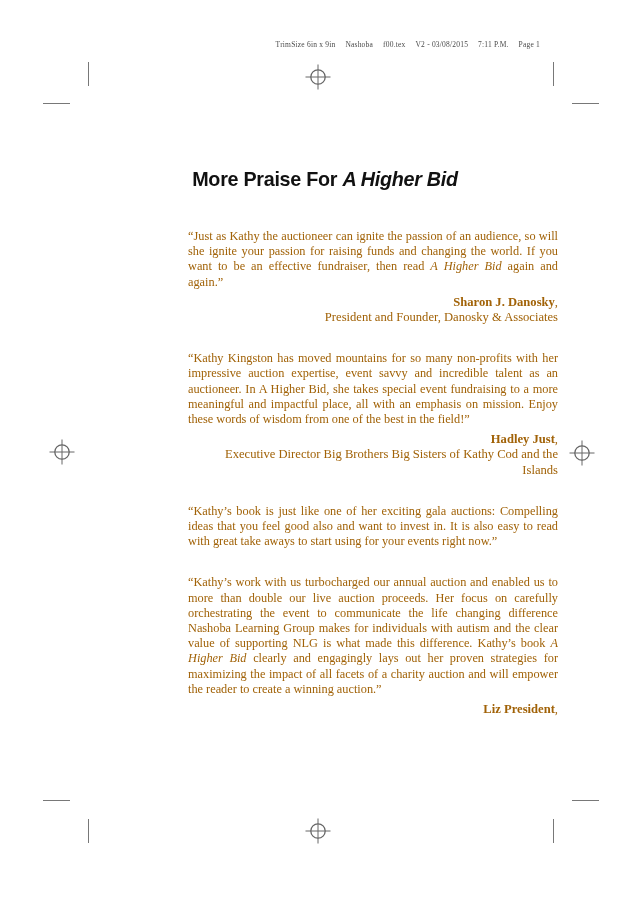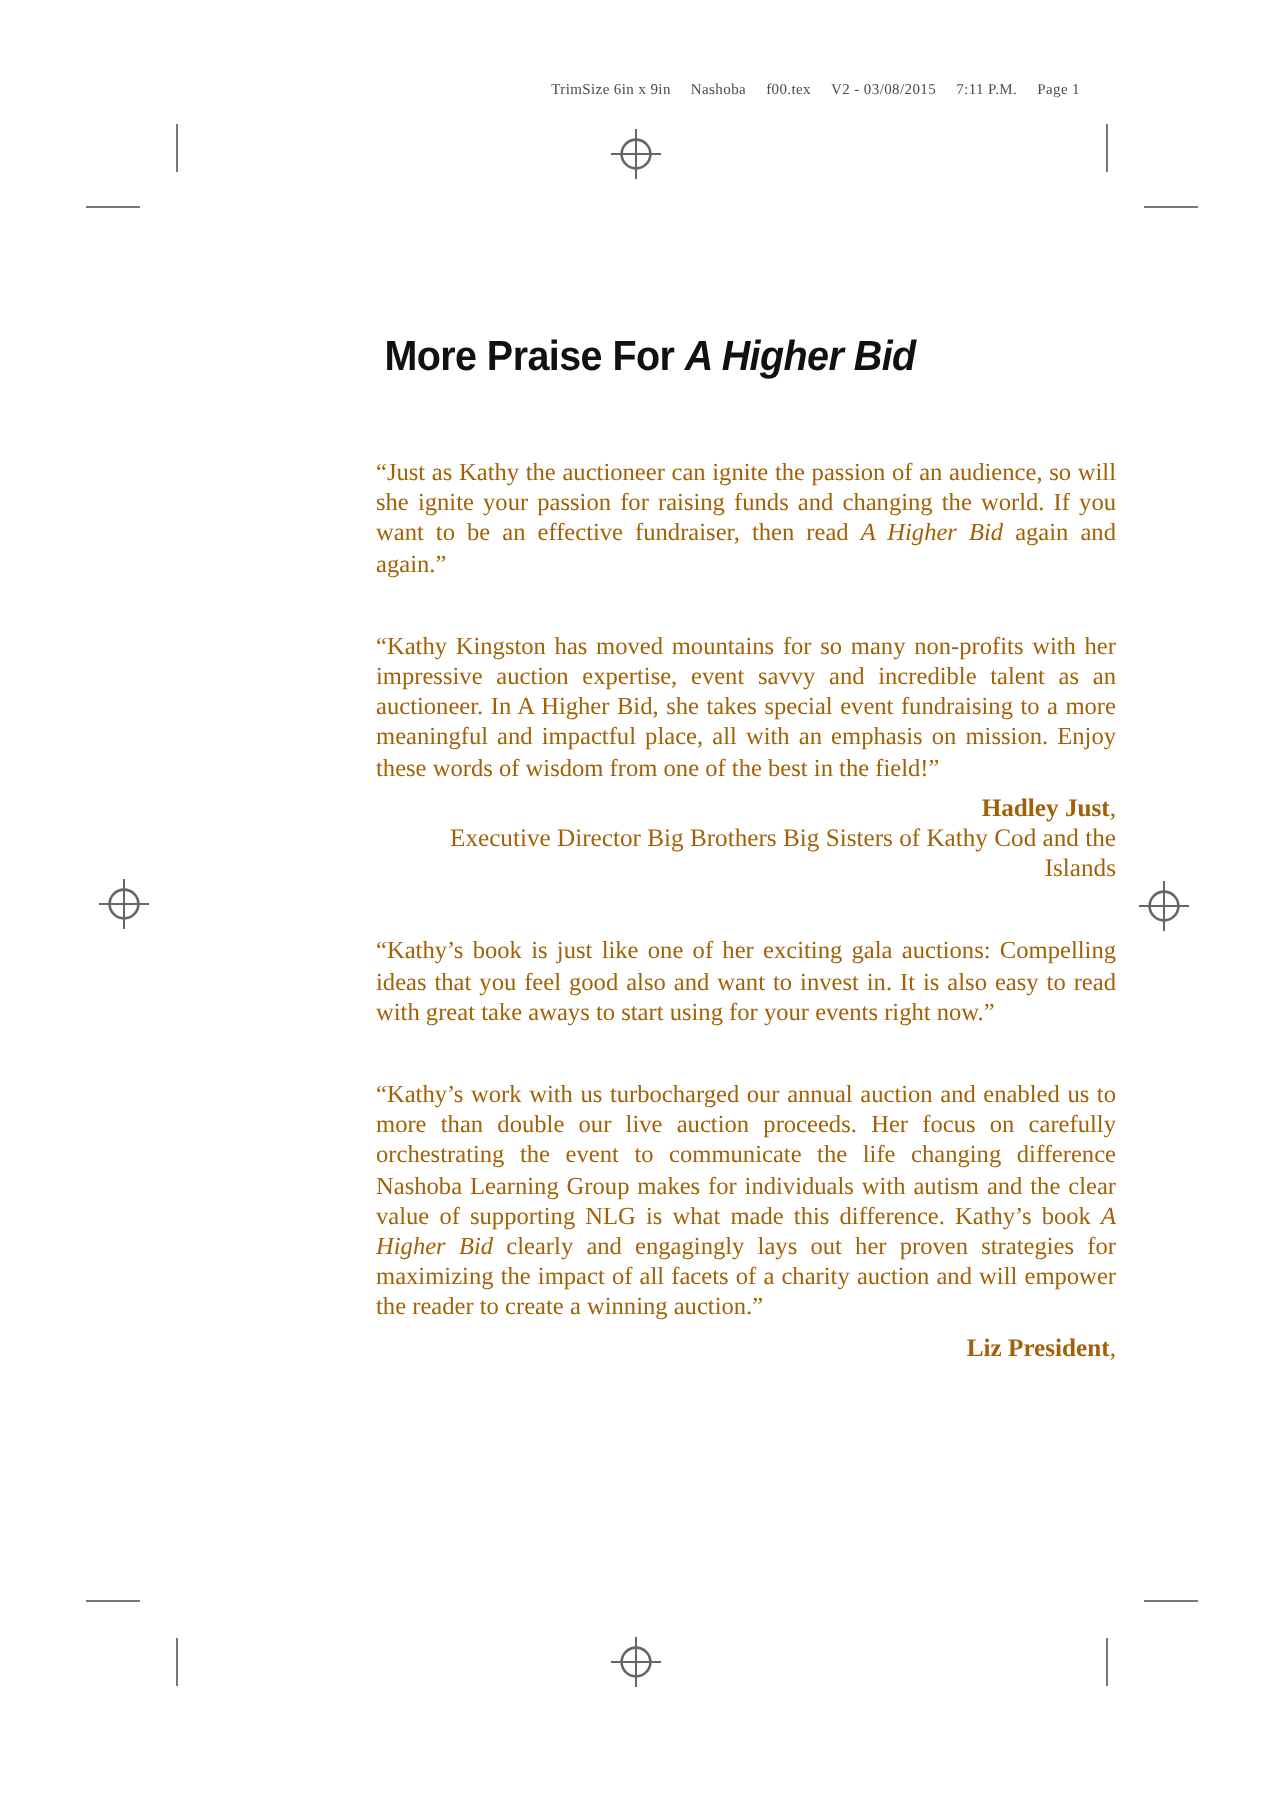--- a/index.html
+++ b/index.html
@@ -118,20 +118,21 @@
   </svg>
 
   <div class="praise-title">
     <span>More Praise For </span><span class="book">A Higher Bid</span>
   </div>
 
   <div class="content-col">
 
     <div class="quote-block">
       <div class="quote-text"><span>“Just as Kathy the auctioneer can ignite the passion of an audience, so will she ignite your passion for raising funds and changing the world. If you want to be an effective fundraiser, then read </span><span class="book">A Higher Bid</span><span> again and again.”</span></div>
+      <div class="attribution"><span class="name">Sharon J. Danosky</span><span>,</span><br><span>President and Founder, Danosky &amp; Associates</span></div>
     </div>
 
     <div class="quote-block">
       <div class="quote-text"><span>“Kathy Kingston has moved mountains for so many non-profits with her impressive auction expertise, event savvy and incredible talent as an auctioneer. In A Higher Bid, she takes special event fundraising to a more meaningful and impactful place, all with an emphasis on mission. Enjoy these words of wisdom from one of the best in the field!”</span><span class="book"></span><span></span></div>
       <div class="attribution"><span class="name">Hadley Just</span><span>,</span><br><span>Executive Director Big Brothers Big Sisters of Kathy Cod and the Islands</span></div>
     </div>
 
     <div class="quote-block">
       <div class="quote-text"><span>“Kathy’s book is just like one of her exciting gala auctions: Compelling ideas that you feel good also and want to invest in. It is also easy to read with great take aways to start using for your events right now.”</span><span class="book"></span><span></span></div>
     </div>

